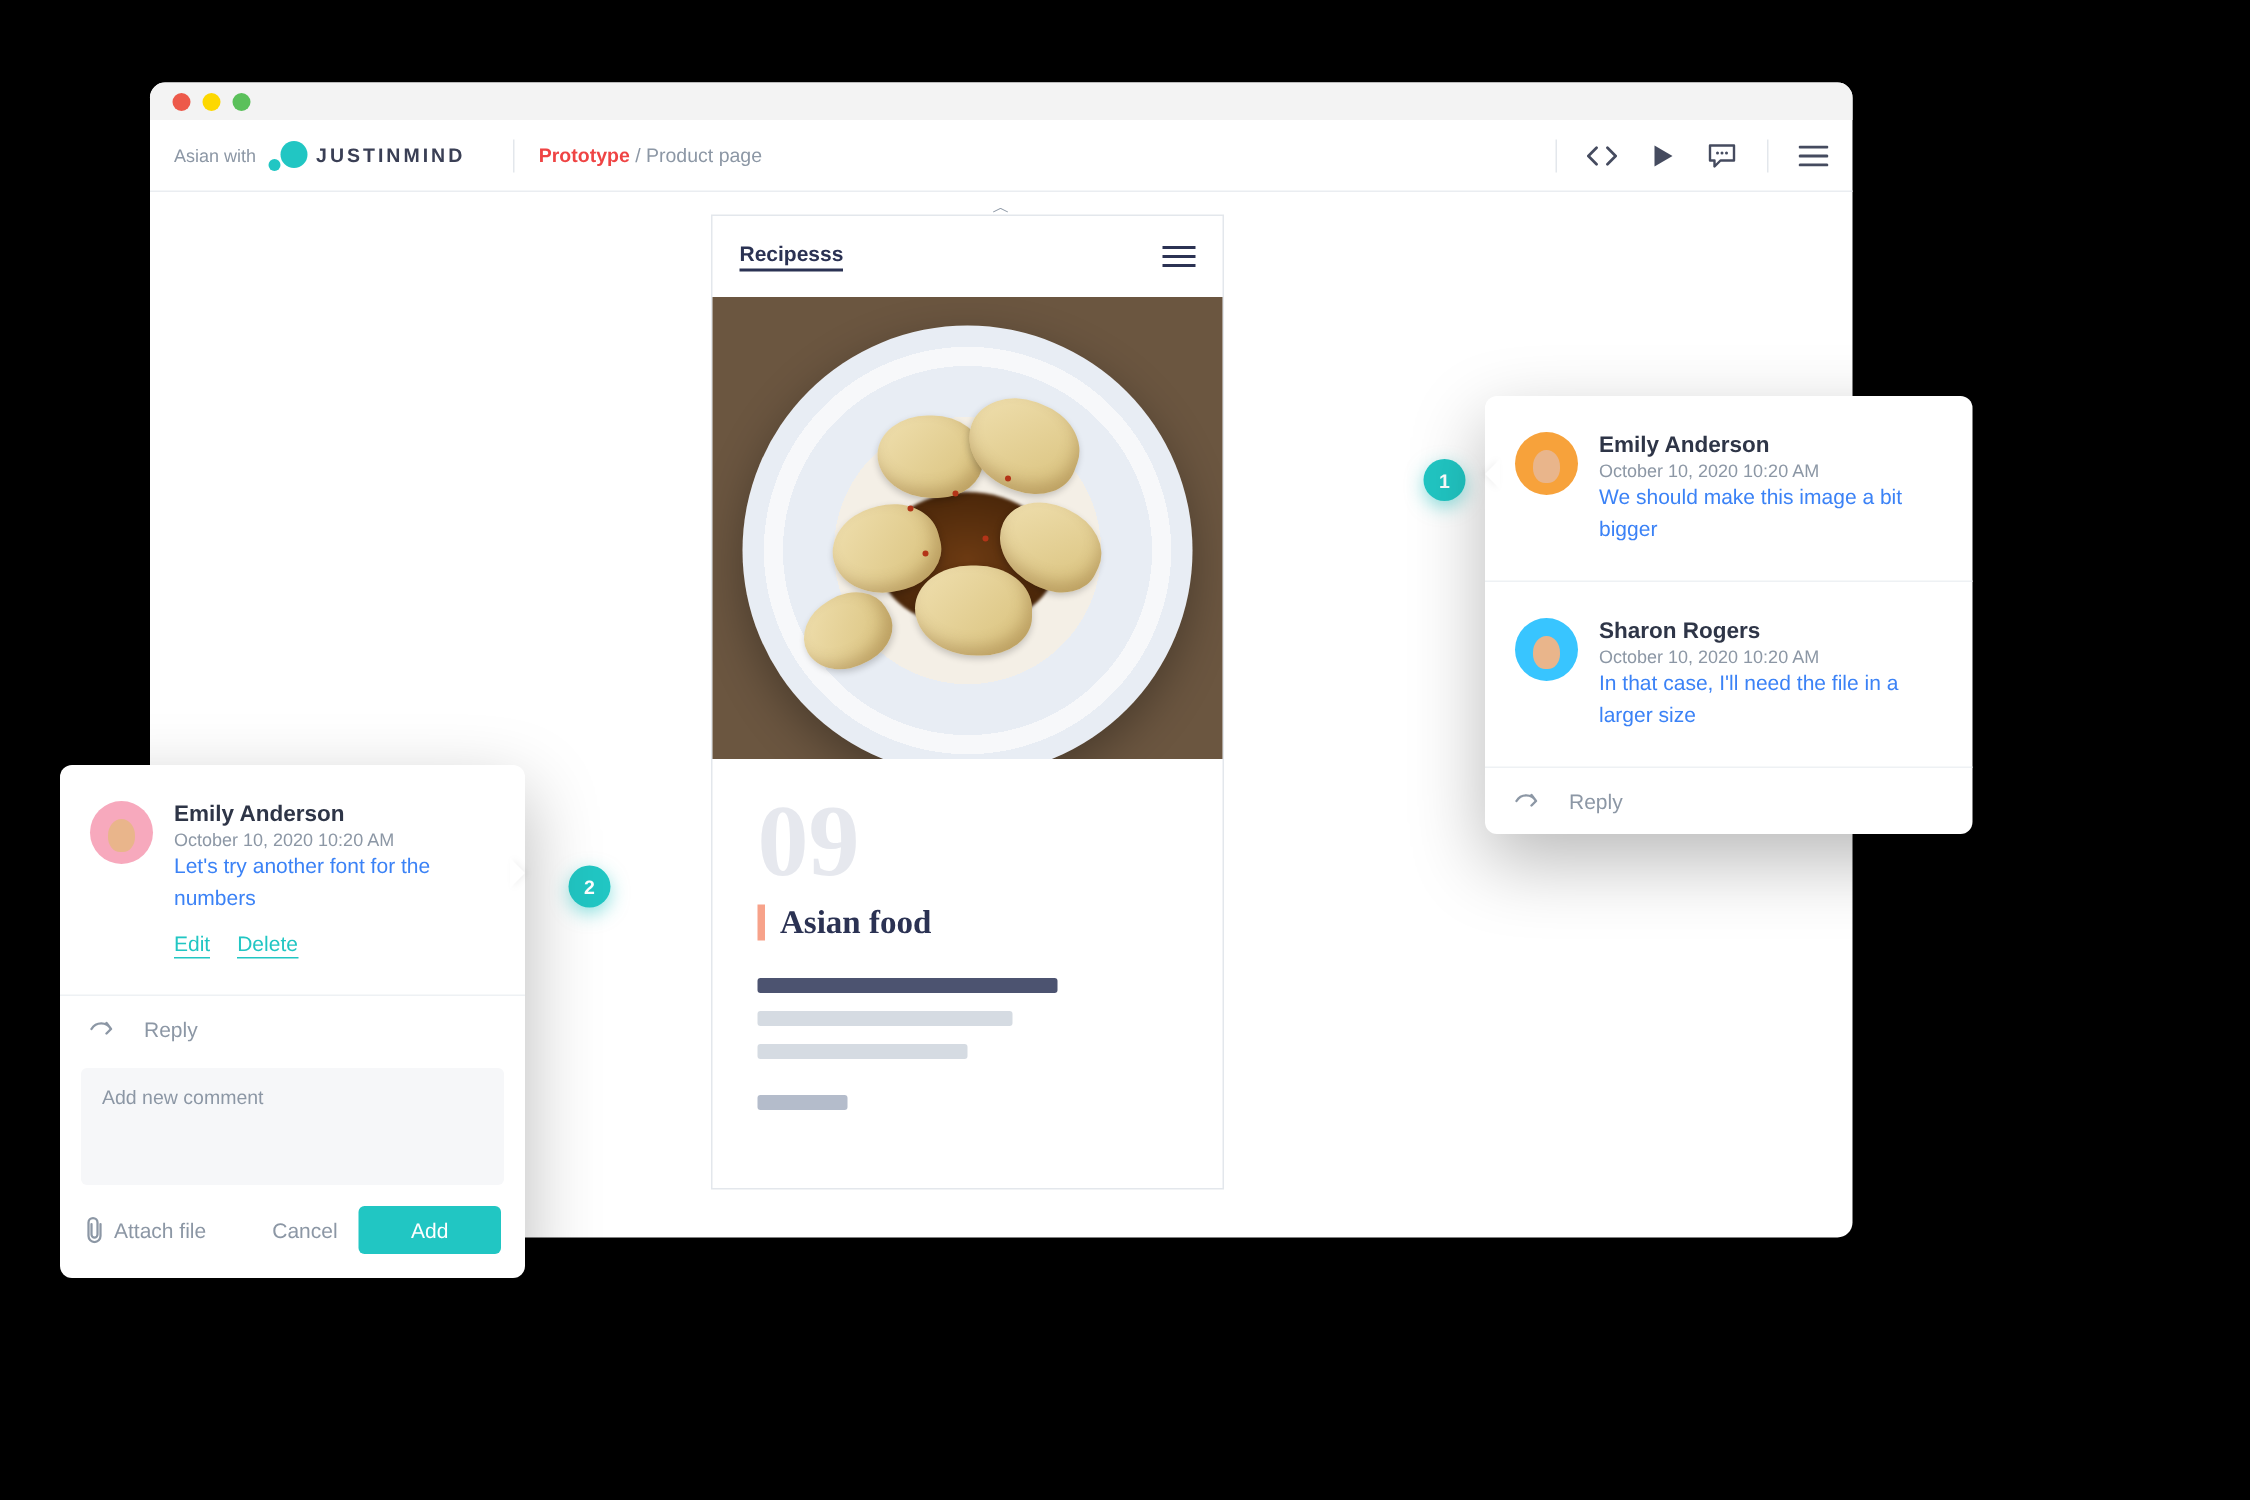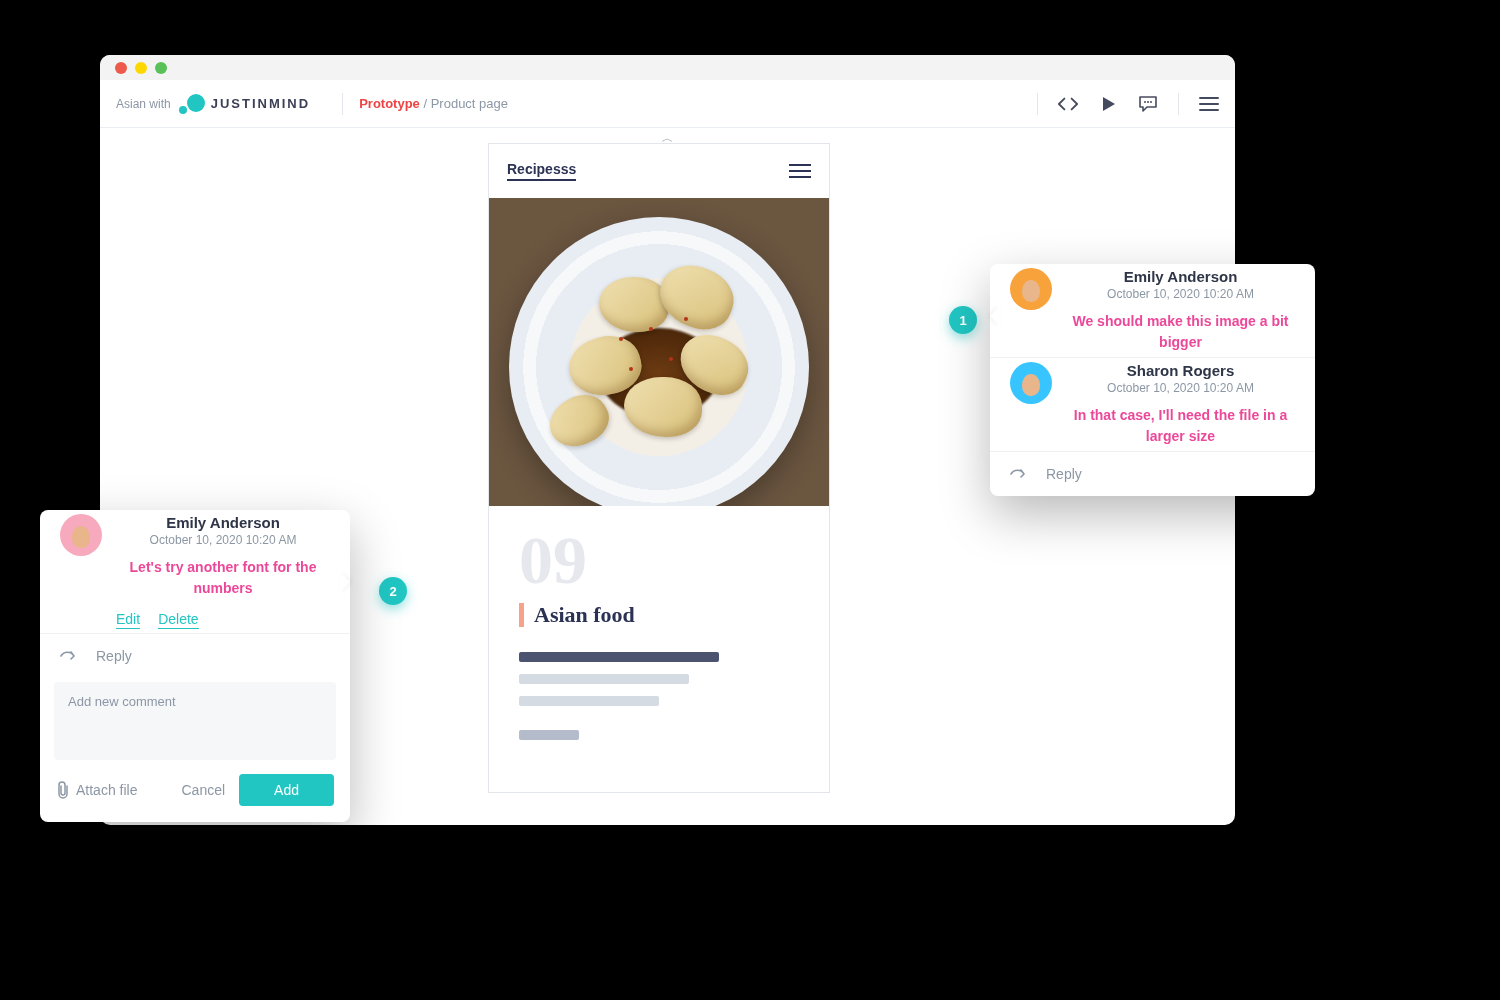--- a/index.html
+++ b/index.html
@@ -39,21 +39,21 @@
   .spacer{flex:1;}
   .tool-icons{display:flex;align-items:center;gap:20px;}
   .tool-icons .ico{width:20px;height:20px;display:flex;align-items:center;justify-content:center;color:#454B5F;}
   .tool-icons .sep{width:1px;height:22px;background:#E3E7EC;}
 
   .canvas-area{flex:1;position:relative;overflow:hidden;}
   .caret-up{position:absolute;top:2px;left:50%;transform:translateX(-50%);color:var(--grey);font-size:12px;}
 
   
   .phone{
-    position:absolute;left:388px;top:15px;width:342px;height:650px;
+    position:absolute;left:374px;top:15px;width:342px;height:650px;
     border:1px solid #E3E7EC;background:#FFF;
   }
   .phone-head{height:54px;display:flex;align-items:center;justify-content:space-between;padding:0 18px;}
   .recip{font-size:14px;font-weight:700;color:var(--navy);border-bottom:2px solid var(--navy);padding-bottom:2px;}
   .burger{display:flex;flex-direction:column;gap:4px;}
   .burger span{display:block;width:22px;height:2px;background:var(--navy);}
   .phone-img{height:308px;position:relative;overflow:hidden;background:#6B5640;}
   
   .plate{position:absolute;left:50%;top:55%;transform:translate(-50%,-50%);width:300px;height:300px;border-radius:50%;
     background:radial-gradient(circle at 50% 50%, #F4EFE6 0 42%, #E8EDF4 42% 58%, #F7F8FA 58% 64%, #E8EDF4 64% 74%, #F7F8FA 74% 78%, #CDD9E8 78% 82%, #F7F8FA 82% 100%);
@@ -69,29 +69,29 @@
   .dish .name{font-family:Georgia,serif;font-size:22px;font-weight:700;color:var(--navy);}
   .lines{margin-top:24px;display:flex;flex-direction:column;gap:12px;}
   .ln{height:10px;border-radius:2px;}
   .ln.a{width:200px;background:#4C5370;}
   .ln.b{width:170px;background:var(--lightgrey);}
   .ln.c{width:140px;background:var(--lightgrey);}
   .ln.d{width:60px;background:#B4BCCB;margin-top:12px;}
 
   
   .pop{position:absolute;background:#FFF;border-radius:8px;box-shadow:0 18px 50px rgba(0,0,0,.28);}
-  .pop .section{padding:4px 20px;text-align:center;}
+  .pop .section{padding:24px 20px;}
   .pop .hr{height:1px;background:#EEF1F4;}
   .c-head{display:flex;gap:14px;}
   .avatar{width:42px;height:42px;border-radius:50%;flex-shrink:0;position:relative;overflow:hidden;}
   .avatar .face{position:absolute;left:50%;top:55%;transform:translate(-50%,-50%);width:18px;height:22px;border-radius:50% 50% 45% 45%;background:#E9B58B;}
   .avatar.orange{background:var(--orange);} .avatar.blue{background:var(--blue);} .avatar.pink{background:var(--pink);}
   .c-name{font-size:15px;font-weight:700;color:#2E3547;}
   .c-date{font-size:12px;color:var(--grey);margin-top:2px;}
-  .c-text{font-size:14px;color:#ec4899;margin-top:10px;line-height:1.5;font-weight:bold;}
+  .c-text{font-size:14px;color:#3b82f6;line-height:1.5;}
   .reply{display:flex;align-items:center;gap:20px;padding:14px 20px;color:var(--grey);font-size:14px;}
   .actions{margin-top:12px;display:flex;gap:18px;}
   .link{font-size:14px;color:var(--teal);border-bottom:1px solid var(--teal);padding-bottom:1px;cursor:pointer;}
 
   .pop-right{left:990px;top:264px;width:325px;}
   .pop-right::before{content:"";position:absolute;left:-10px;top:42px;border:10px solid transparent;border-right-color:#FFF;filter:drop-shadow(-2px 0 2px rgba(0,0,0,.05));}
 
   .pop-left{left:40px;top:510px;width:310px;}
   .pop-left::before{content:"";position:absolute;right:-10px;top:62px;border:10px solid transparent;border-left-color:#FFF;filter:drop-shadow(2px 0 2px rgba(0,0,0,.05));}
   .comment-box{margin:4px 14px 14px 14px;}

